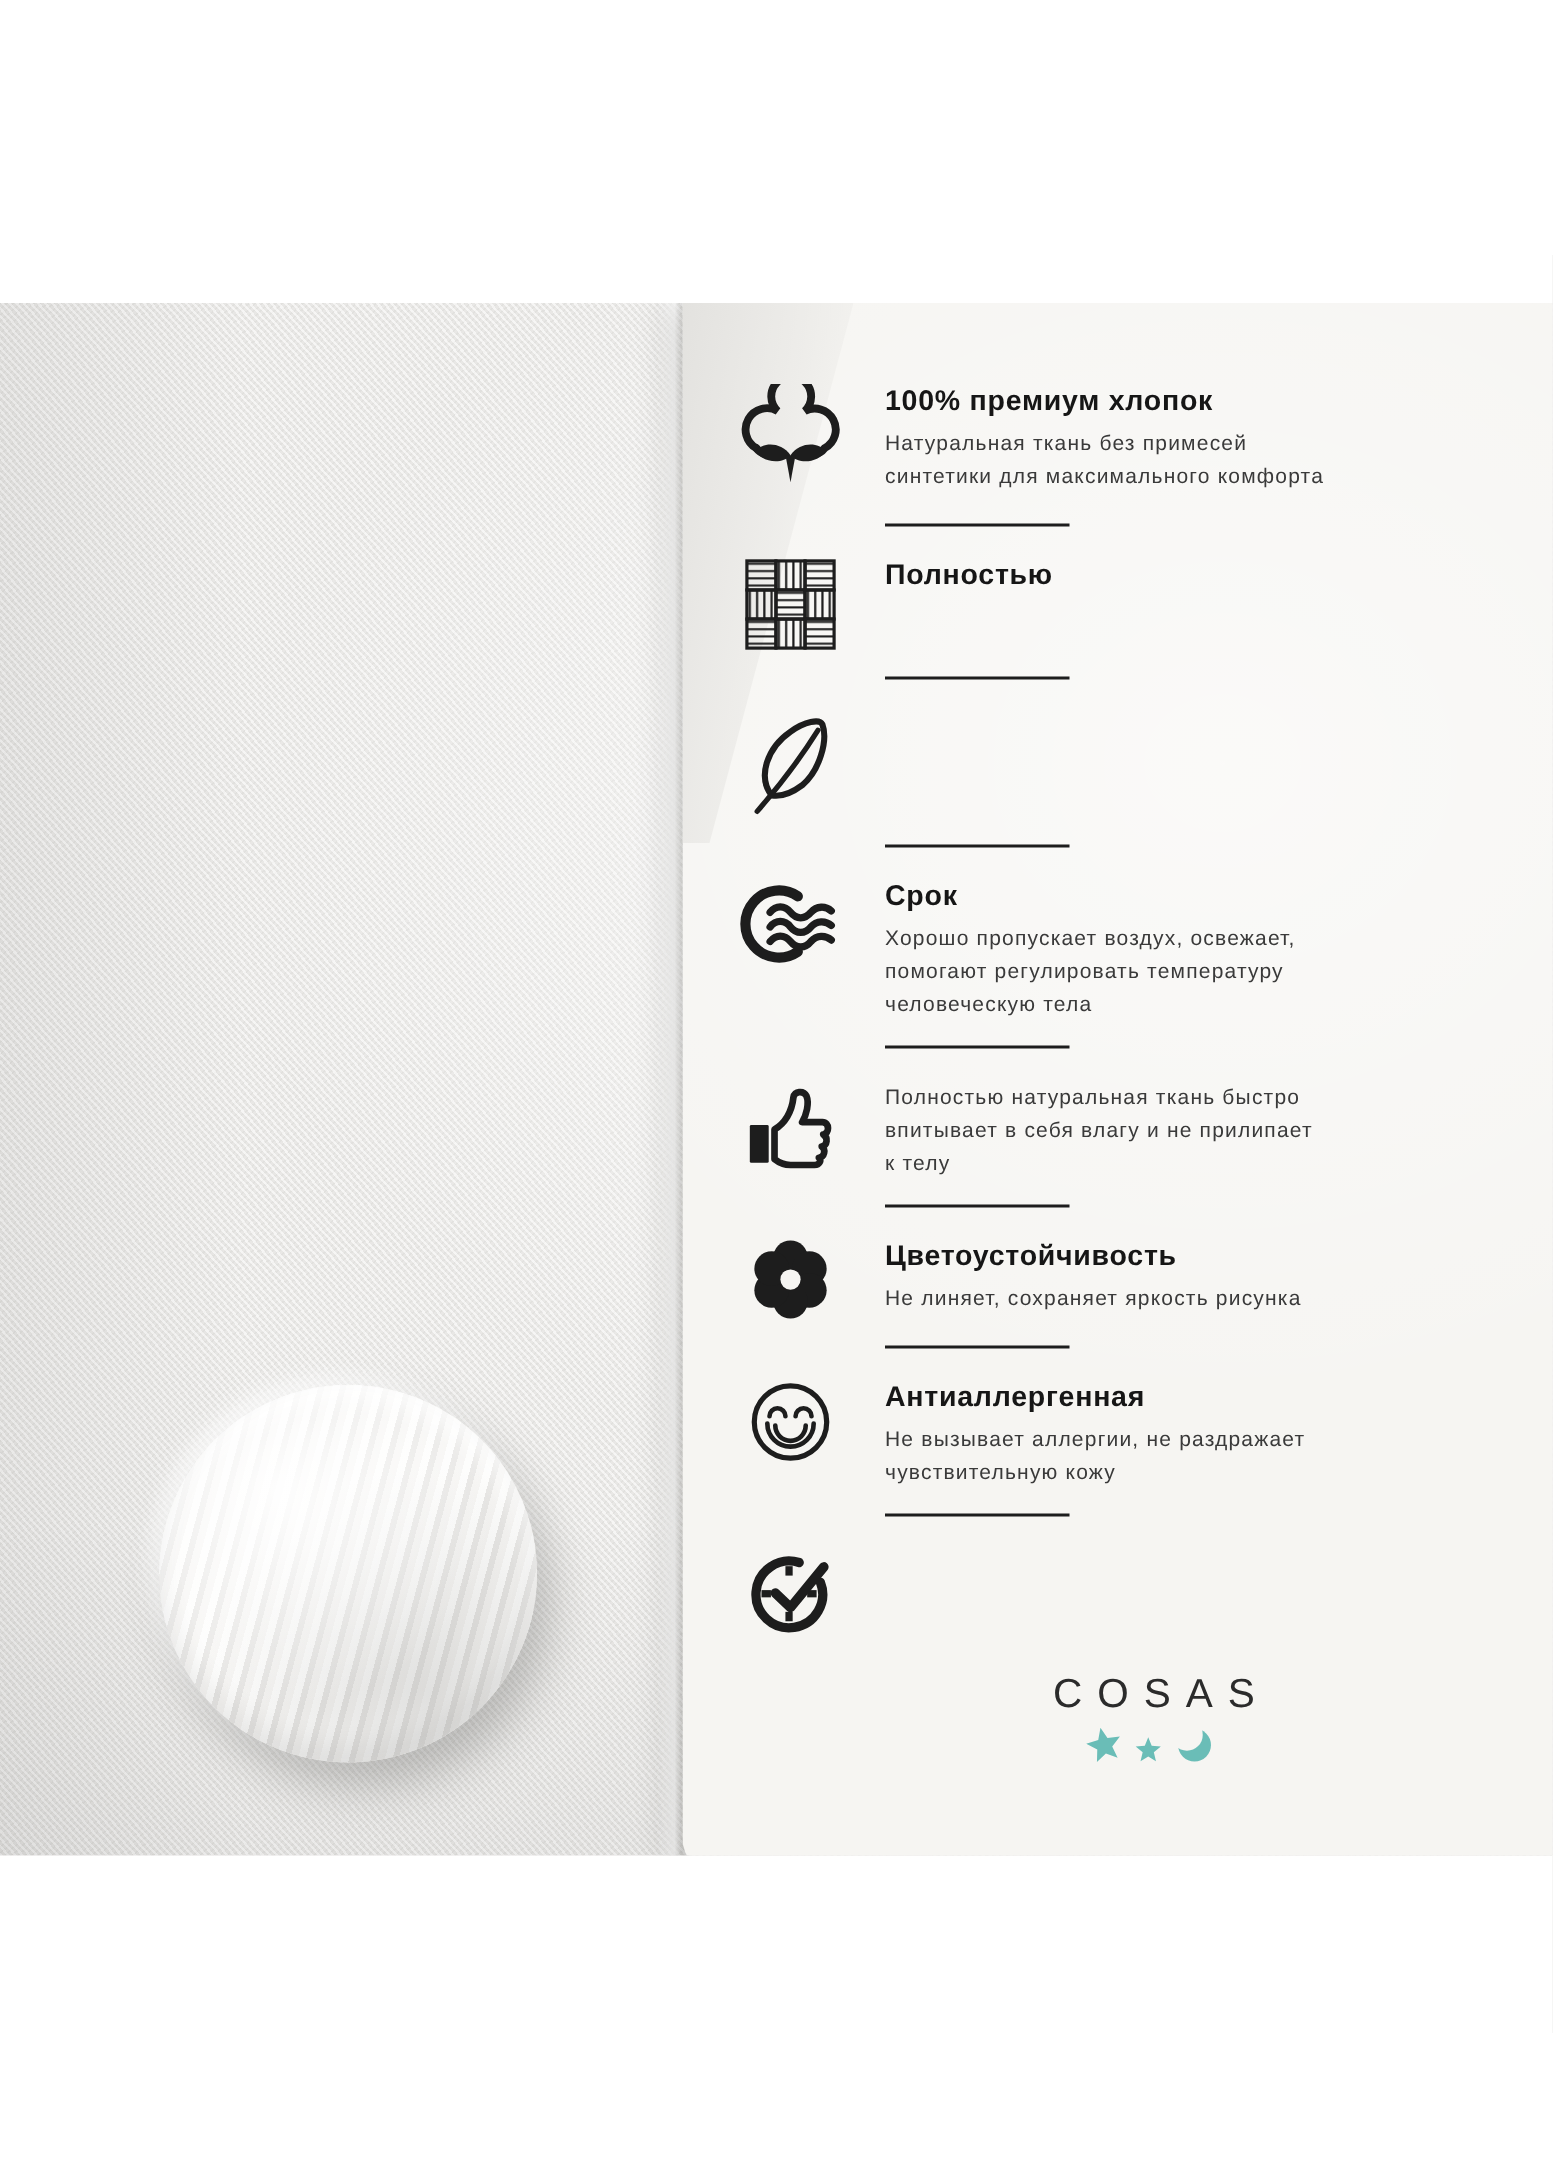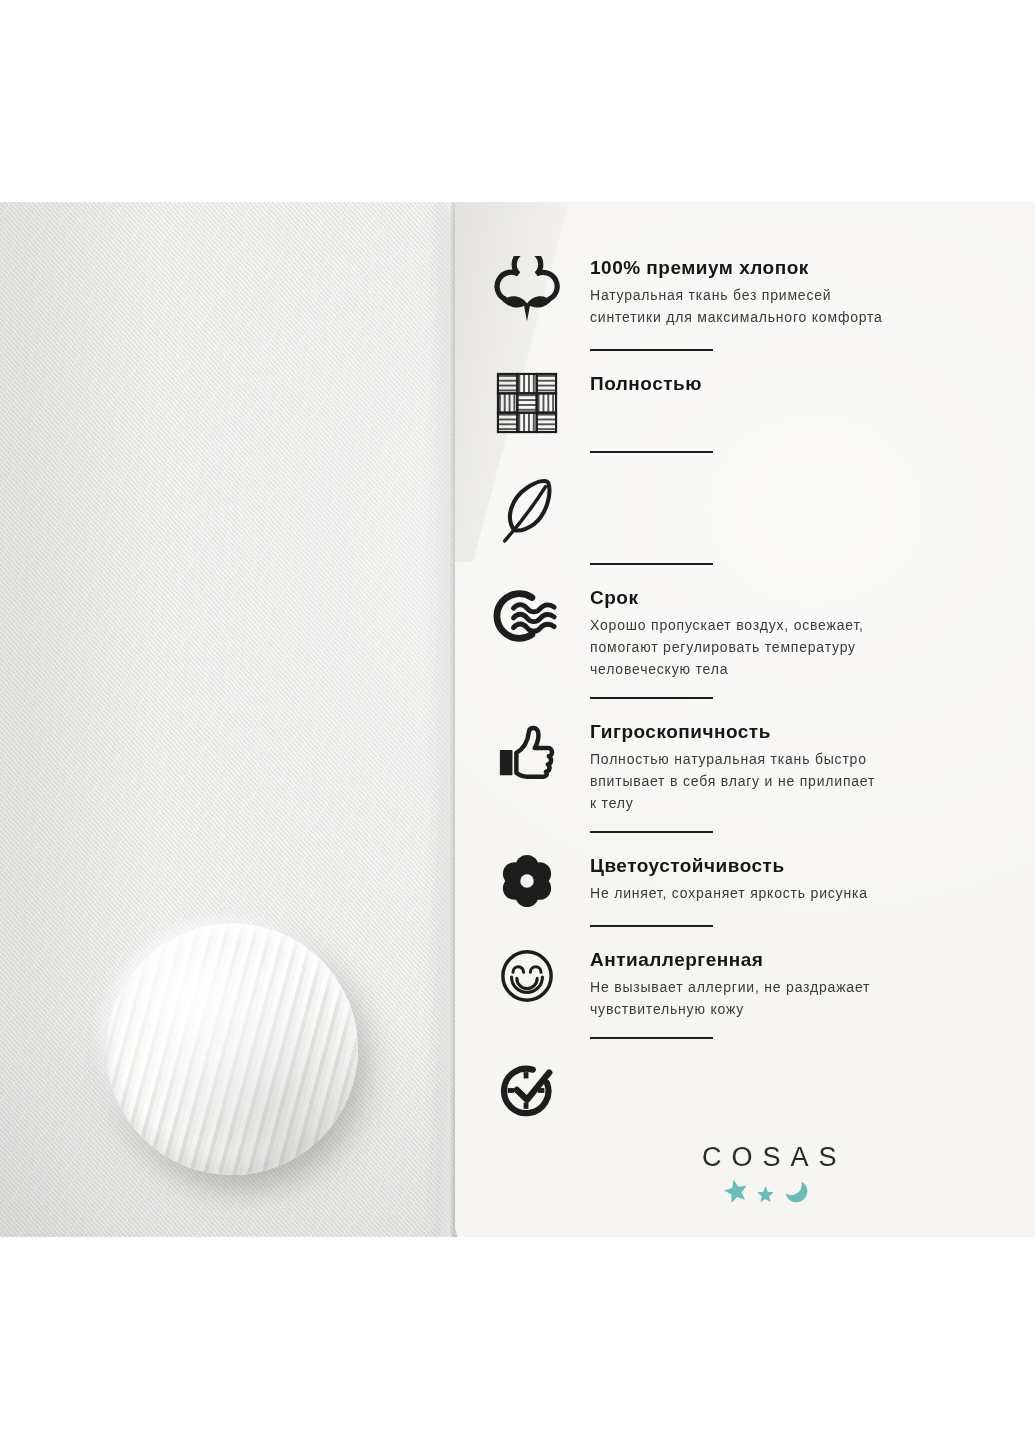--- a/index.html
+++ b/index.html
@@ -151,21 +151,20 @@
     <div class="divider"></div>
 
     <div class="feature">
       <div class="icon-cell">
         <svg width="62" height="62" viewBox="0 0 62 64" fill="none">
           <rect x="3" y="31" width="13" height="26" rx="1" fill="currentColor"></rect>
           <path d="M20 34 C27 30 32 22 33 12 C33.5 7.5 40 7 42 11 C44 16 42 24 39 29 L53 29 C58 29 58 37 53.5 37.5 C57 39.5 56.5 45 52.5 45.8 C55.5 48 54.5 53 50.5 53.5 C52.5 55.5 51 58.5 47.5 58.5 L31 58.5 C26 58.5 22.5 56.5 20 54.5 Z" stroke="currentColor" stroke-width="4.6" stroke-linejoin="round" stroke-linecap="round"></path>
         </svg>
       </div>
       <div class="text-cell">
-        <div class="f-title">Гигроскопичность</div>
         <div class="f-desc">Полностью натуральная ткань быстро
 впитывает в себя влагу и не прилипает
 к телу</div>
       </div>
     </div>
     <div class="divider"></div>
 
     <div class="feature">
       <div class="icon-cell">
         <svg width="58" height="54" viewBox="0 0 60 56">

